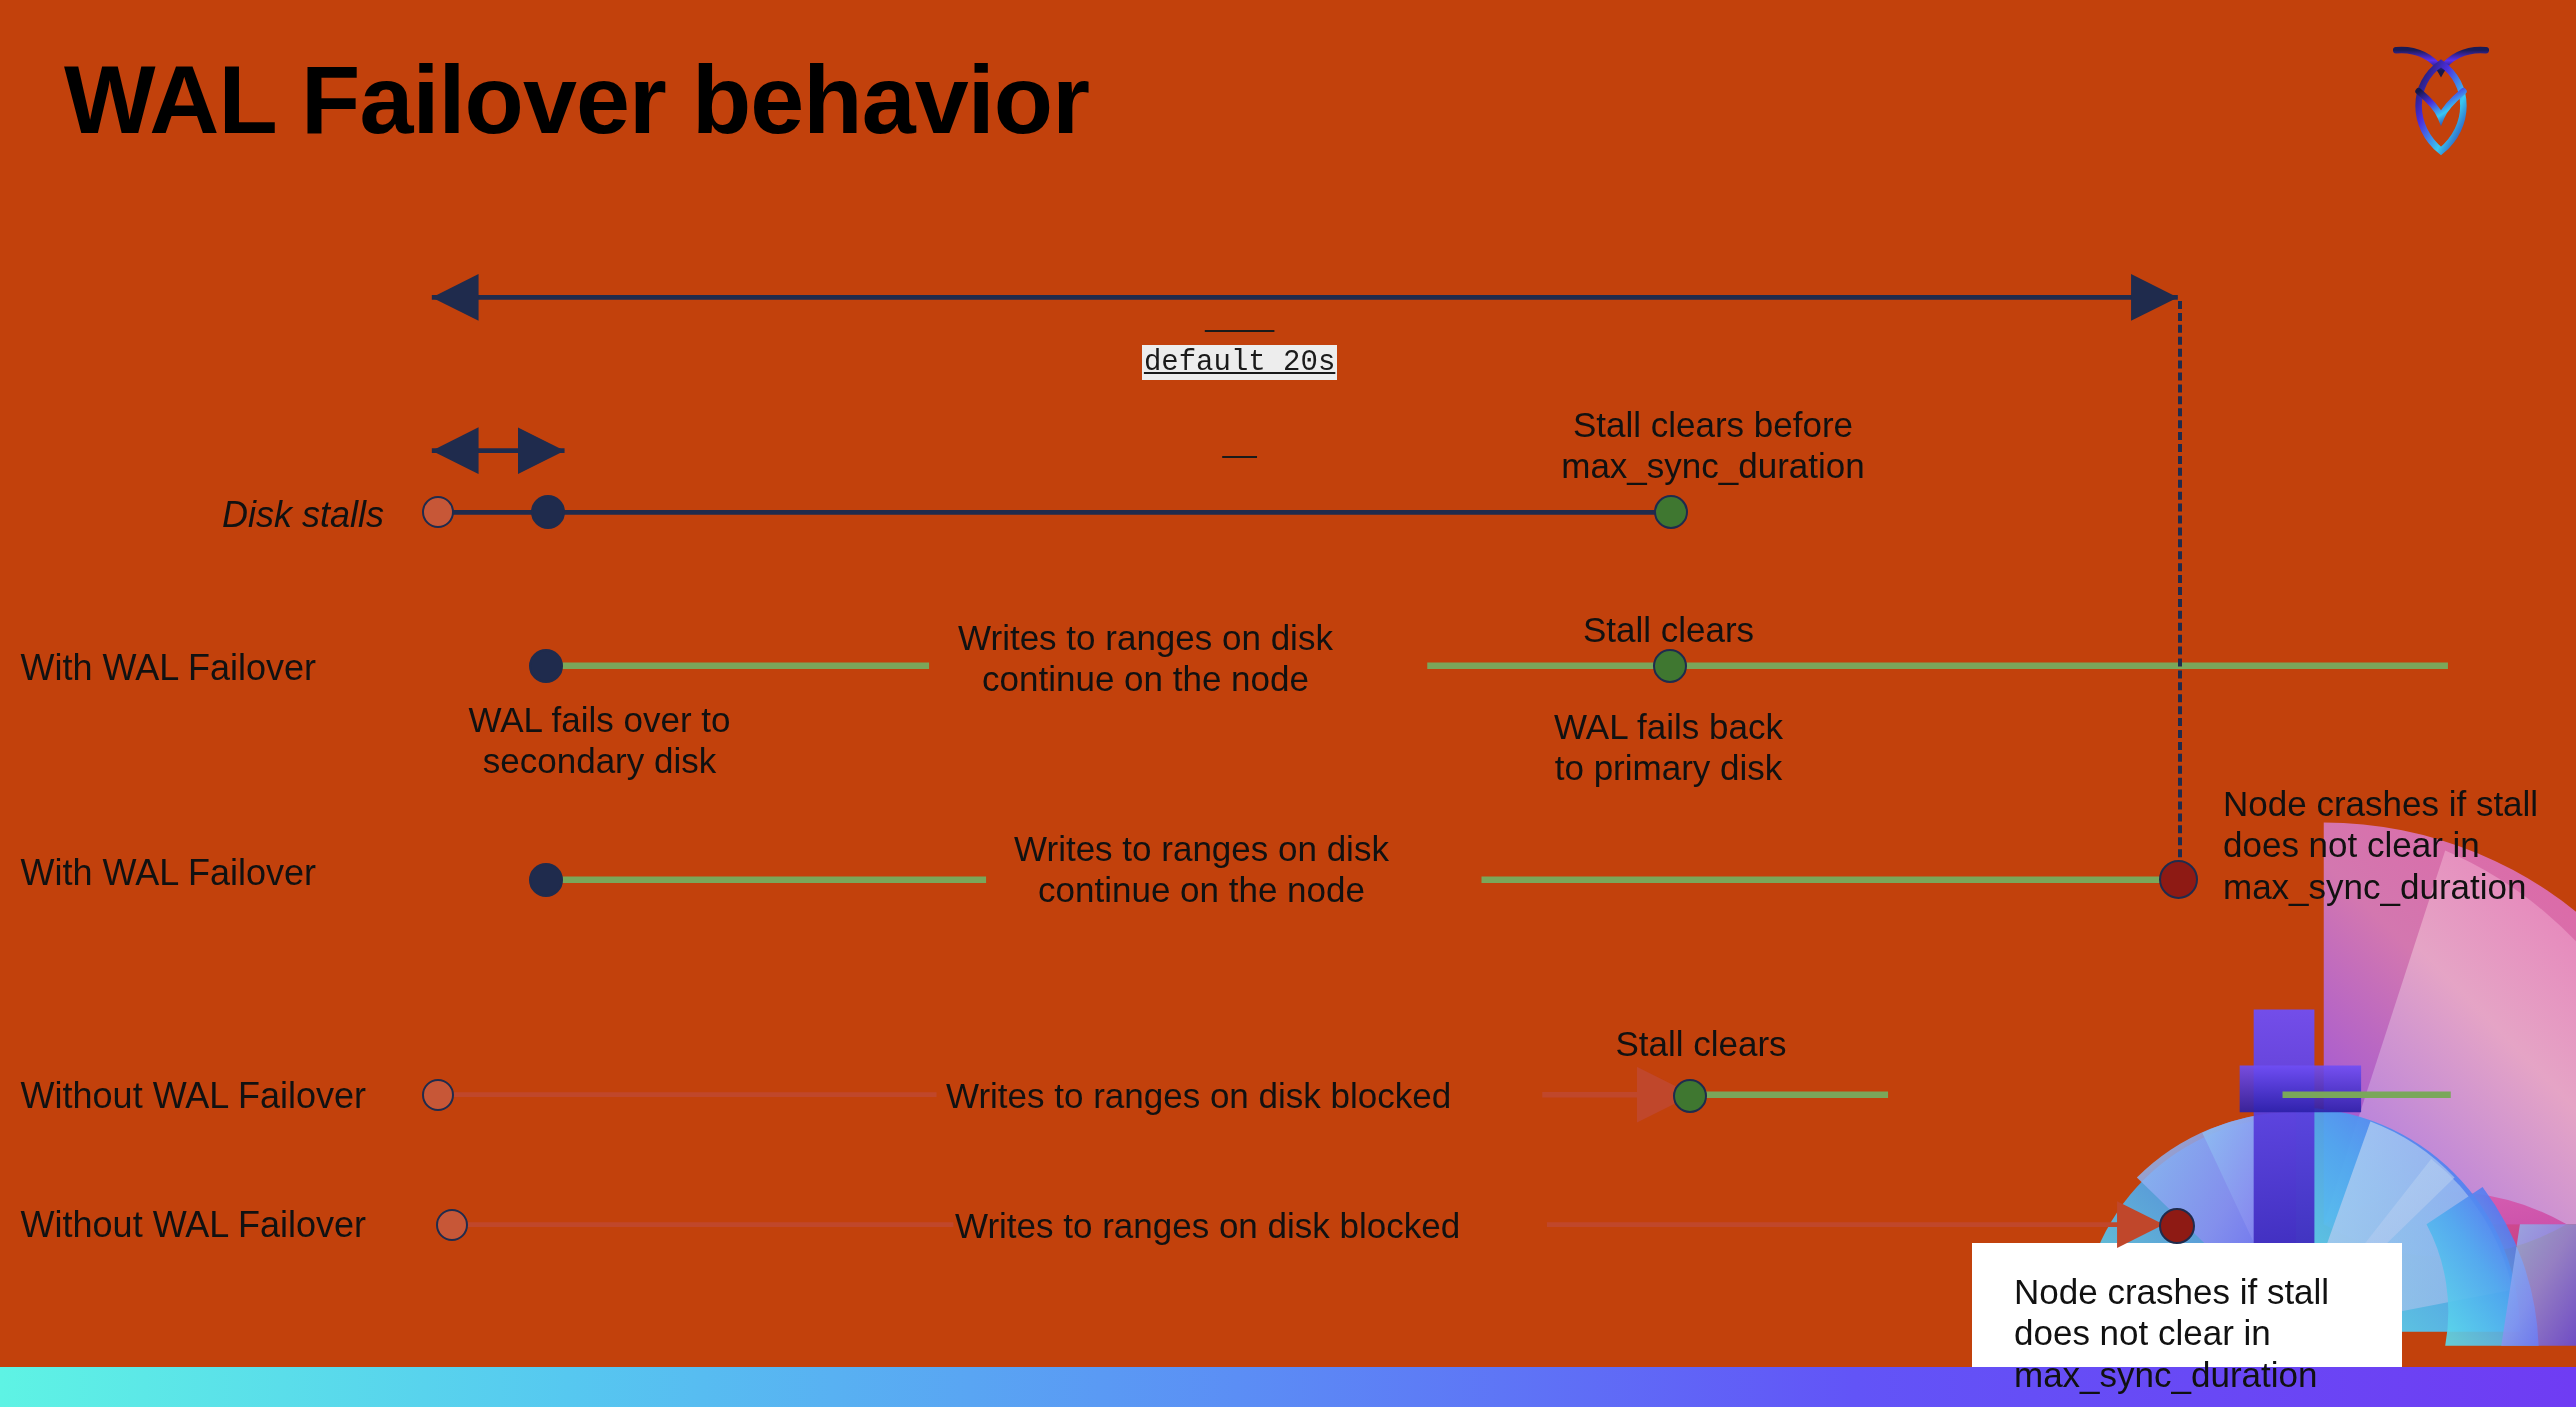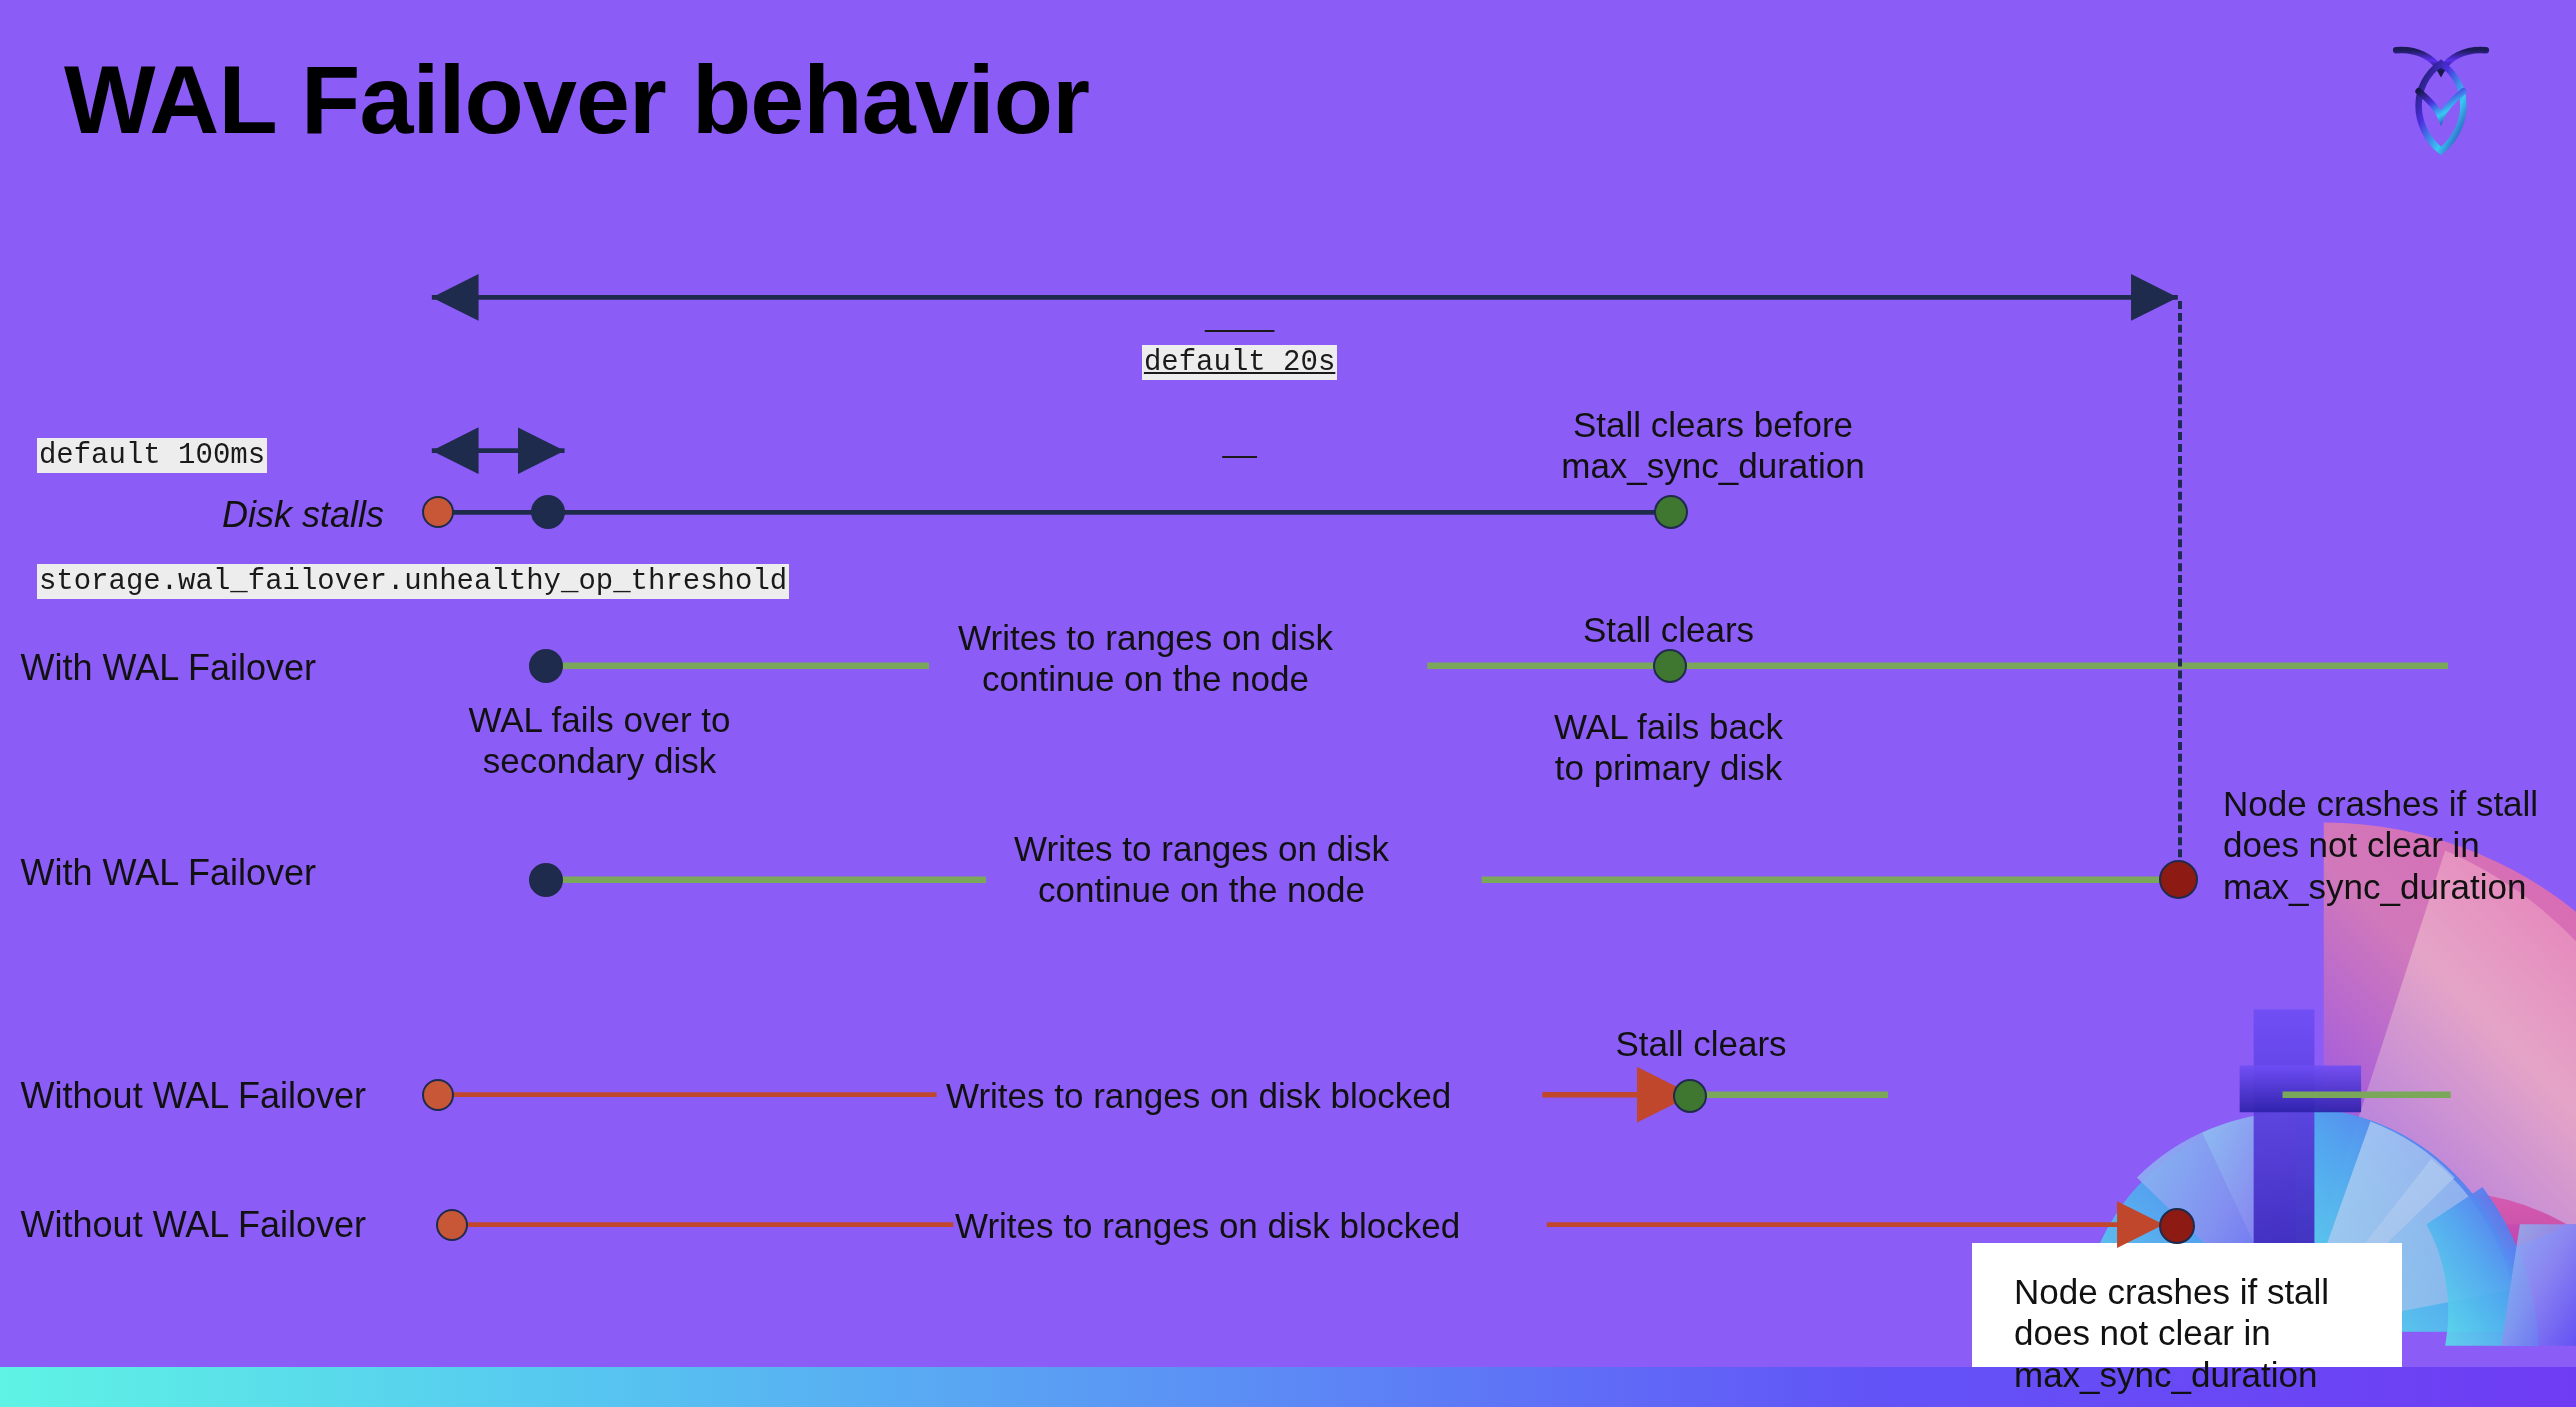--- a/index.html
+++ b/index.html
@@ -8,21 +8,21 @@
     background: #ffffff;
   }
   body {
     font-family: "Liberation Sans", sans-serif;
     color: #000000;
   }
   #slide {
     position: relative;
     width: 2576px;
     height: 1408px;
-    background: #8b5cf6;
+    background: #c2410c;
     overflow: hidden;
   }
 
   
   #title {
     position: absolute;
     left: 64px;
     top: 49px;
     font-size: 97px;
     font-weight: bold;
@@ -234,24 +234,20 @@
     <line x1="490" y1="1310" x2="1020" y2="1310" stroke="#c0472b" stroke-width="5"></line>
     <line x1="1655" y1="1310" x2="2310" y2="1310" stroke="#c0472b" stroke-width="5" marker-end="url(#arrRedR)"></line>
   </svg>
 
   <div class="dashed-v" style="left:2178px; top:301px; height:580px;"></div>
 
   <div class="mono" style="left:1142px; top:258px; text-align:center;text-decoration:underline;">
     <div><span>default 20s</span></div>
   </div>
 
-  <div class="mono" style="left:37px; top:351px; text-align:left;">
-    <div><span>default 100ms</span></div>
-    <div><span>storage.wal_failover.unhealthy_op_threshold</span></div>
-  </div>
 
   <div class="rowlabel" style="left:222px; top:494px;font-style:italic;">Disk stalls</div>
   <div class="dot" style="left:422px; top:496px; width:32px; height:32px; background:#c75737;"></div>
   <div class="dot" style="left:531px; top:495px; width:34px; height:34px; background:#1f2b4d;"></div>
   <div class="dot" style="left:1654px; top:495px; width:34px; height:34px; background:#3f7730;"></div>
   <div class="lbl center" style="left:1540px; top:404px; width:346px;">Stall clears before
 max_sync_duration</div>
 
   <div class="rowlabel" style="left:20.6px; top:647px;">With WAL Failover</div>
   <div class="dot" style="left:529px; top:649px; width:34px; height:34px; background:#1f2b4d;"></div>

